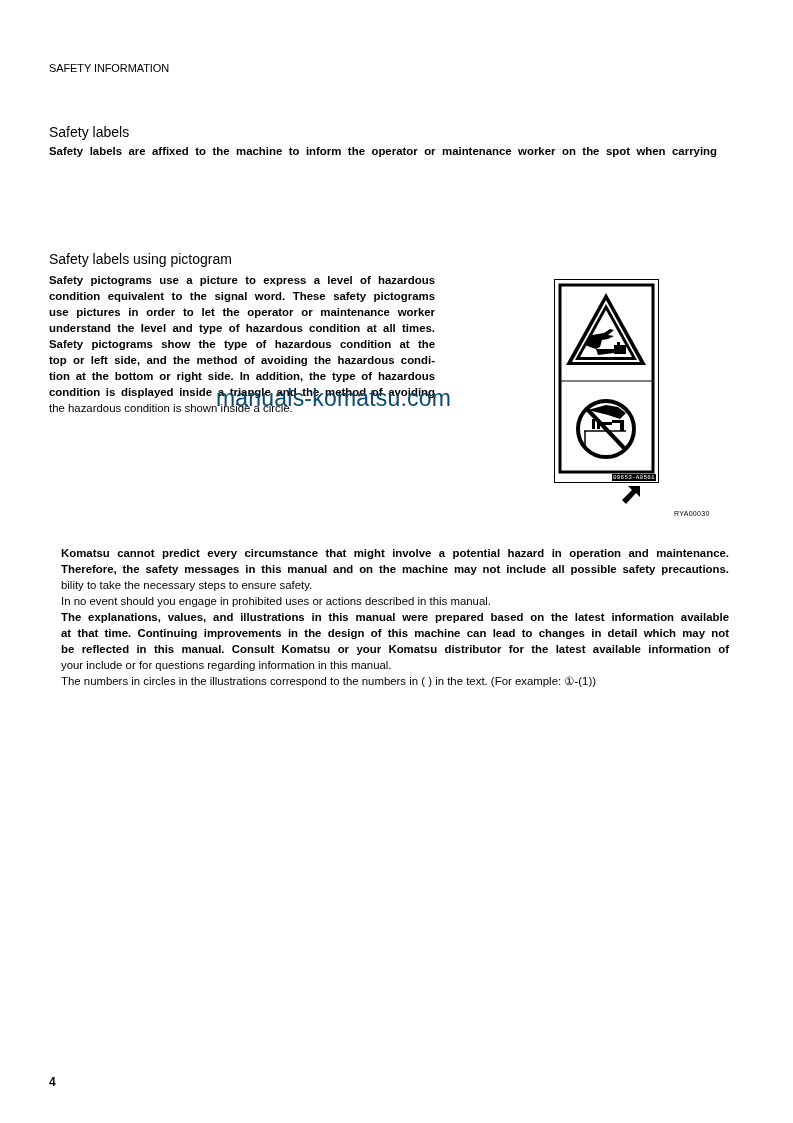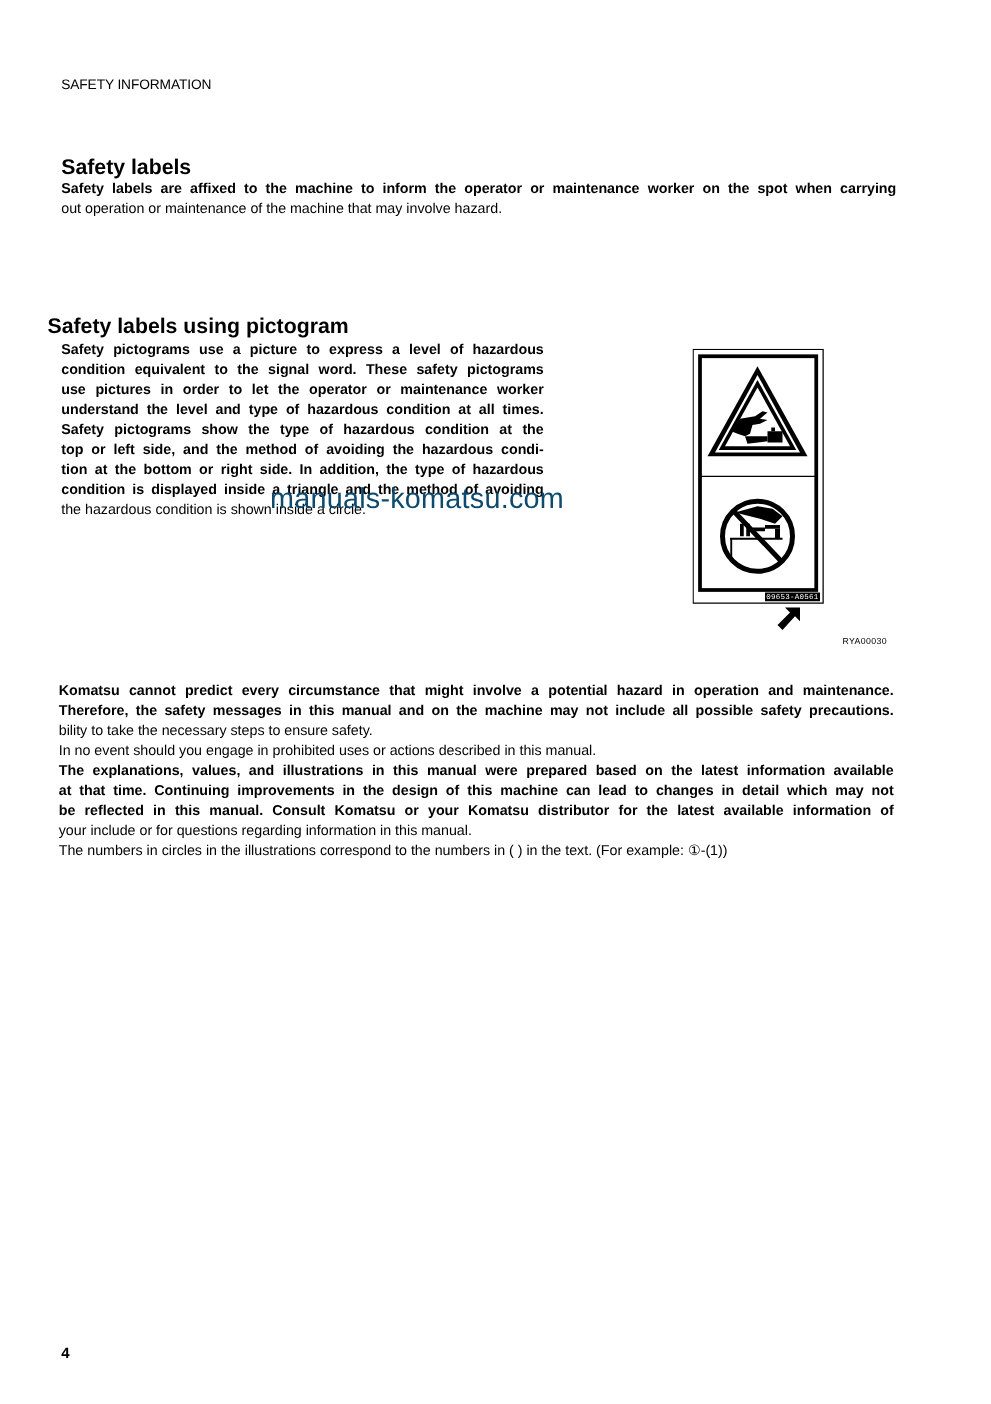--- a/index.html
+++ b/index.html
@@ -1,39 +1,38 @@
 <!DOCTYPE html>
 <html><head>
   <meta charset="utf-8">
   <style>
     html, body { margin: 0; padding: 0; background: #ffffff; }
     body { width: 793px; height: 1123px; position: relative; overflow: hidden;
            font-family: "Liberation Sans", sans-serif; color: #000; }
     .abs { position: absolute; }
     .header { left: 49px; top: 62px; font-size: 11px; letter-spacing: -0.1px; }
-    .h2 { font-weight: bold; font-size: 17px; }
+    .h2 { font-weight: normal; font-size: 14px; }
     .para { font-size: 11.4px; line-height: 16px; text-align: justify; }
     .justify-line { display: block; text-align: justify; text-align-last: justify; white-space: nowrap; font-weight: bold; }
     .left-line { display: block; white-space: nowrap; }
     .watermark { left: 216px; top: 385px; font-size: 23px; color: #0c4a6e; letter-spacing: 0.2px; }
     .figcode { left: 674px; top: 510px; font-size: 7px; letter-spacing: 0.3px; }
     .pagenum { left: 49px; top: 1075px; font-weight: bold; font-size: 12px; }
   </style>
 </head>
 <body>
 
 <div class="abs header">SAFETY INFORMATION</div>
 
 <div class="abs h2" style="left:49px; top:124px;">Safety labels</div>
 <div class="abs para" style="left:49px; top:143px; width:668px;">
   <span class="justify-line">Safety labels are affixed to the machine to inform the operator or maintenance worker on the spot when carrying</span>
-  <span class="left-line">out operation or maintenance of the machine that may involve hazard.</span>
 </div>
 
-<div class="abs h2" style="left:38px; top:251px;">Safety labels using pictogram</div>
+<div class="abs h2" style="left:49px; top:251px;">Safety labels using pictogram</div>
 <div class="abs para" style="left:49px; top:272px; width:386px;">
   <span class="justify-line">Safety pictograms use a picture to express a level of hazardous</span>
   <span class="justify-line">condition equivalent to the signal word.  These safety pictograms</span>
   <span class="justify-line">use pictures in order to let the operator or maintenance worker</span>
   <span class="justify-line">understand the level and type of hazardous condition at all times.</span>
   <span class="justify-line">Safety  pictograms show the type of hazardous condition at the</span>
   <span class="justify-line">top or left side, and the method of avoiding the hazardous condi-</span>
   <span class="justify-line">tion at the bottom or right side.  In addition, the type of hazardous</span>
   <span class="justify-line">condition is displayed inside a triangle and the method of avoiding</span>
   <span class="left-line">the hazardous condition is shown inside  a circle.</span>
@@ -81,21 +80,21 @@
 <div class="abs" style="left:620px; top:484px; width:24px; height:24px;">
   <svg width="24" height="24" viewBox="0 0 24 24" xmlns="http://www.w3.org/2000/svg">
     <polygon points="20,2 20,13 16,9 6,20 2,16 12,6 8,2" fill="#000"></polygon>
   </svg>
 </div>
 
 <div class="abs figcode">RYA00030</div>
 
 <div class="abs watermark">manuals-komatsu.com</div>
 
-<div class="abs para" style="left:47px; top:545px; width:668px;">
+<div class="abs para" style="left:61px; top:545px; width:668px;">
   <span class="justify-line">Komatsu  cannot predict every circumstance that might involve a potential hazard in operation and maintenance.</span>
   <span class="justify-line">Therefore, the safety messages in this manual and on the machine may not include all possible safety precautions.</span>
   <span class="left-line">bility to take the necessary steps to ensure safety.</span>
   <span class="left-line">In no event should you engage in prohibited uses or actions described in this manual.</span>
   <span class="justify-line">The explanations, values, and illustrations in this manual were prepared based on the latest information available</span>
   <span class="justify-line">at that time.  Continuing  improvements  in the design of this machine can lead to changes in detail which may not</span>
   <span class="justify-line">be reflected in this manual.  Consult Komatsu  or your Komatsu  distributor for the latest available information of</span>
   <span class="left-line">your include or for  questions  regarding information in this manual.</span>
   <span class="left-line">The numbers in circles in the illustrations correspond to the numbers in (  ) in the text.  (For example: ①-(1))</span>
 </div>

